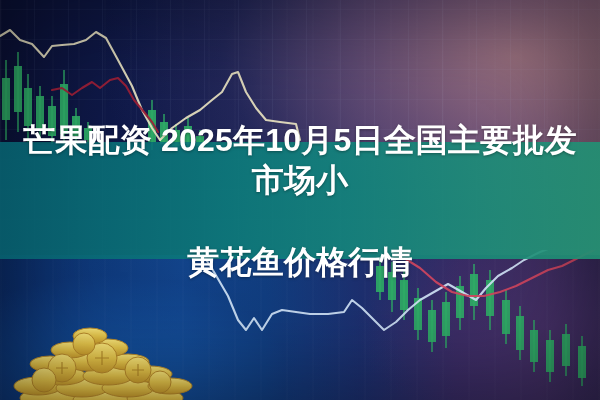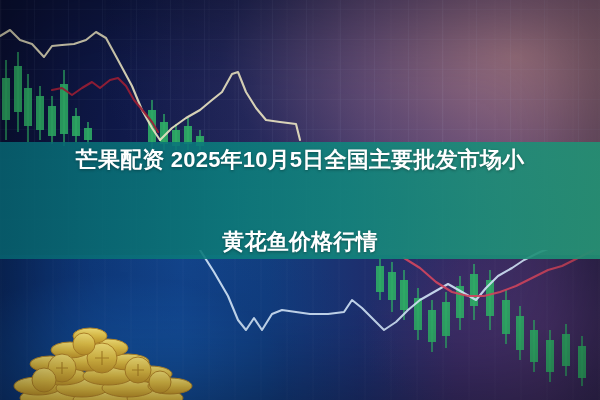--- a/index.html
+++ b/index.html
@@ -92,21 +92,21 @@
       rgba(25,140,120,0.90) 78%,
       rgba(33,146,116,0.90) 100%);
     display: flex;
     align-items: center;
     justify-content: center;
   }
   .band-title {
     width: 560px;
     text-align: center;
     color: #ffffff;
-    font-size: 22px;
+    font-size: 32px;
     font-weight: bold;
     line-height: 40px;
     letter-spacing: 0.2px;
     text-shadow: 0 1px 3px rgba(0,0,0,0.35);
   }
   .band-title .l2 { display: block; margin-top: 42px; }
 </style>
 </head>
 <body>
 

